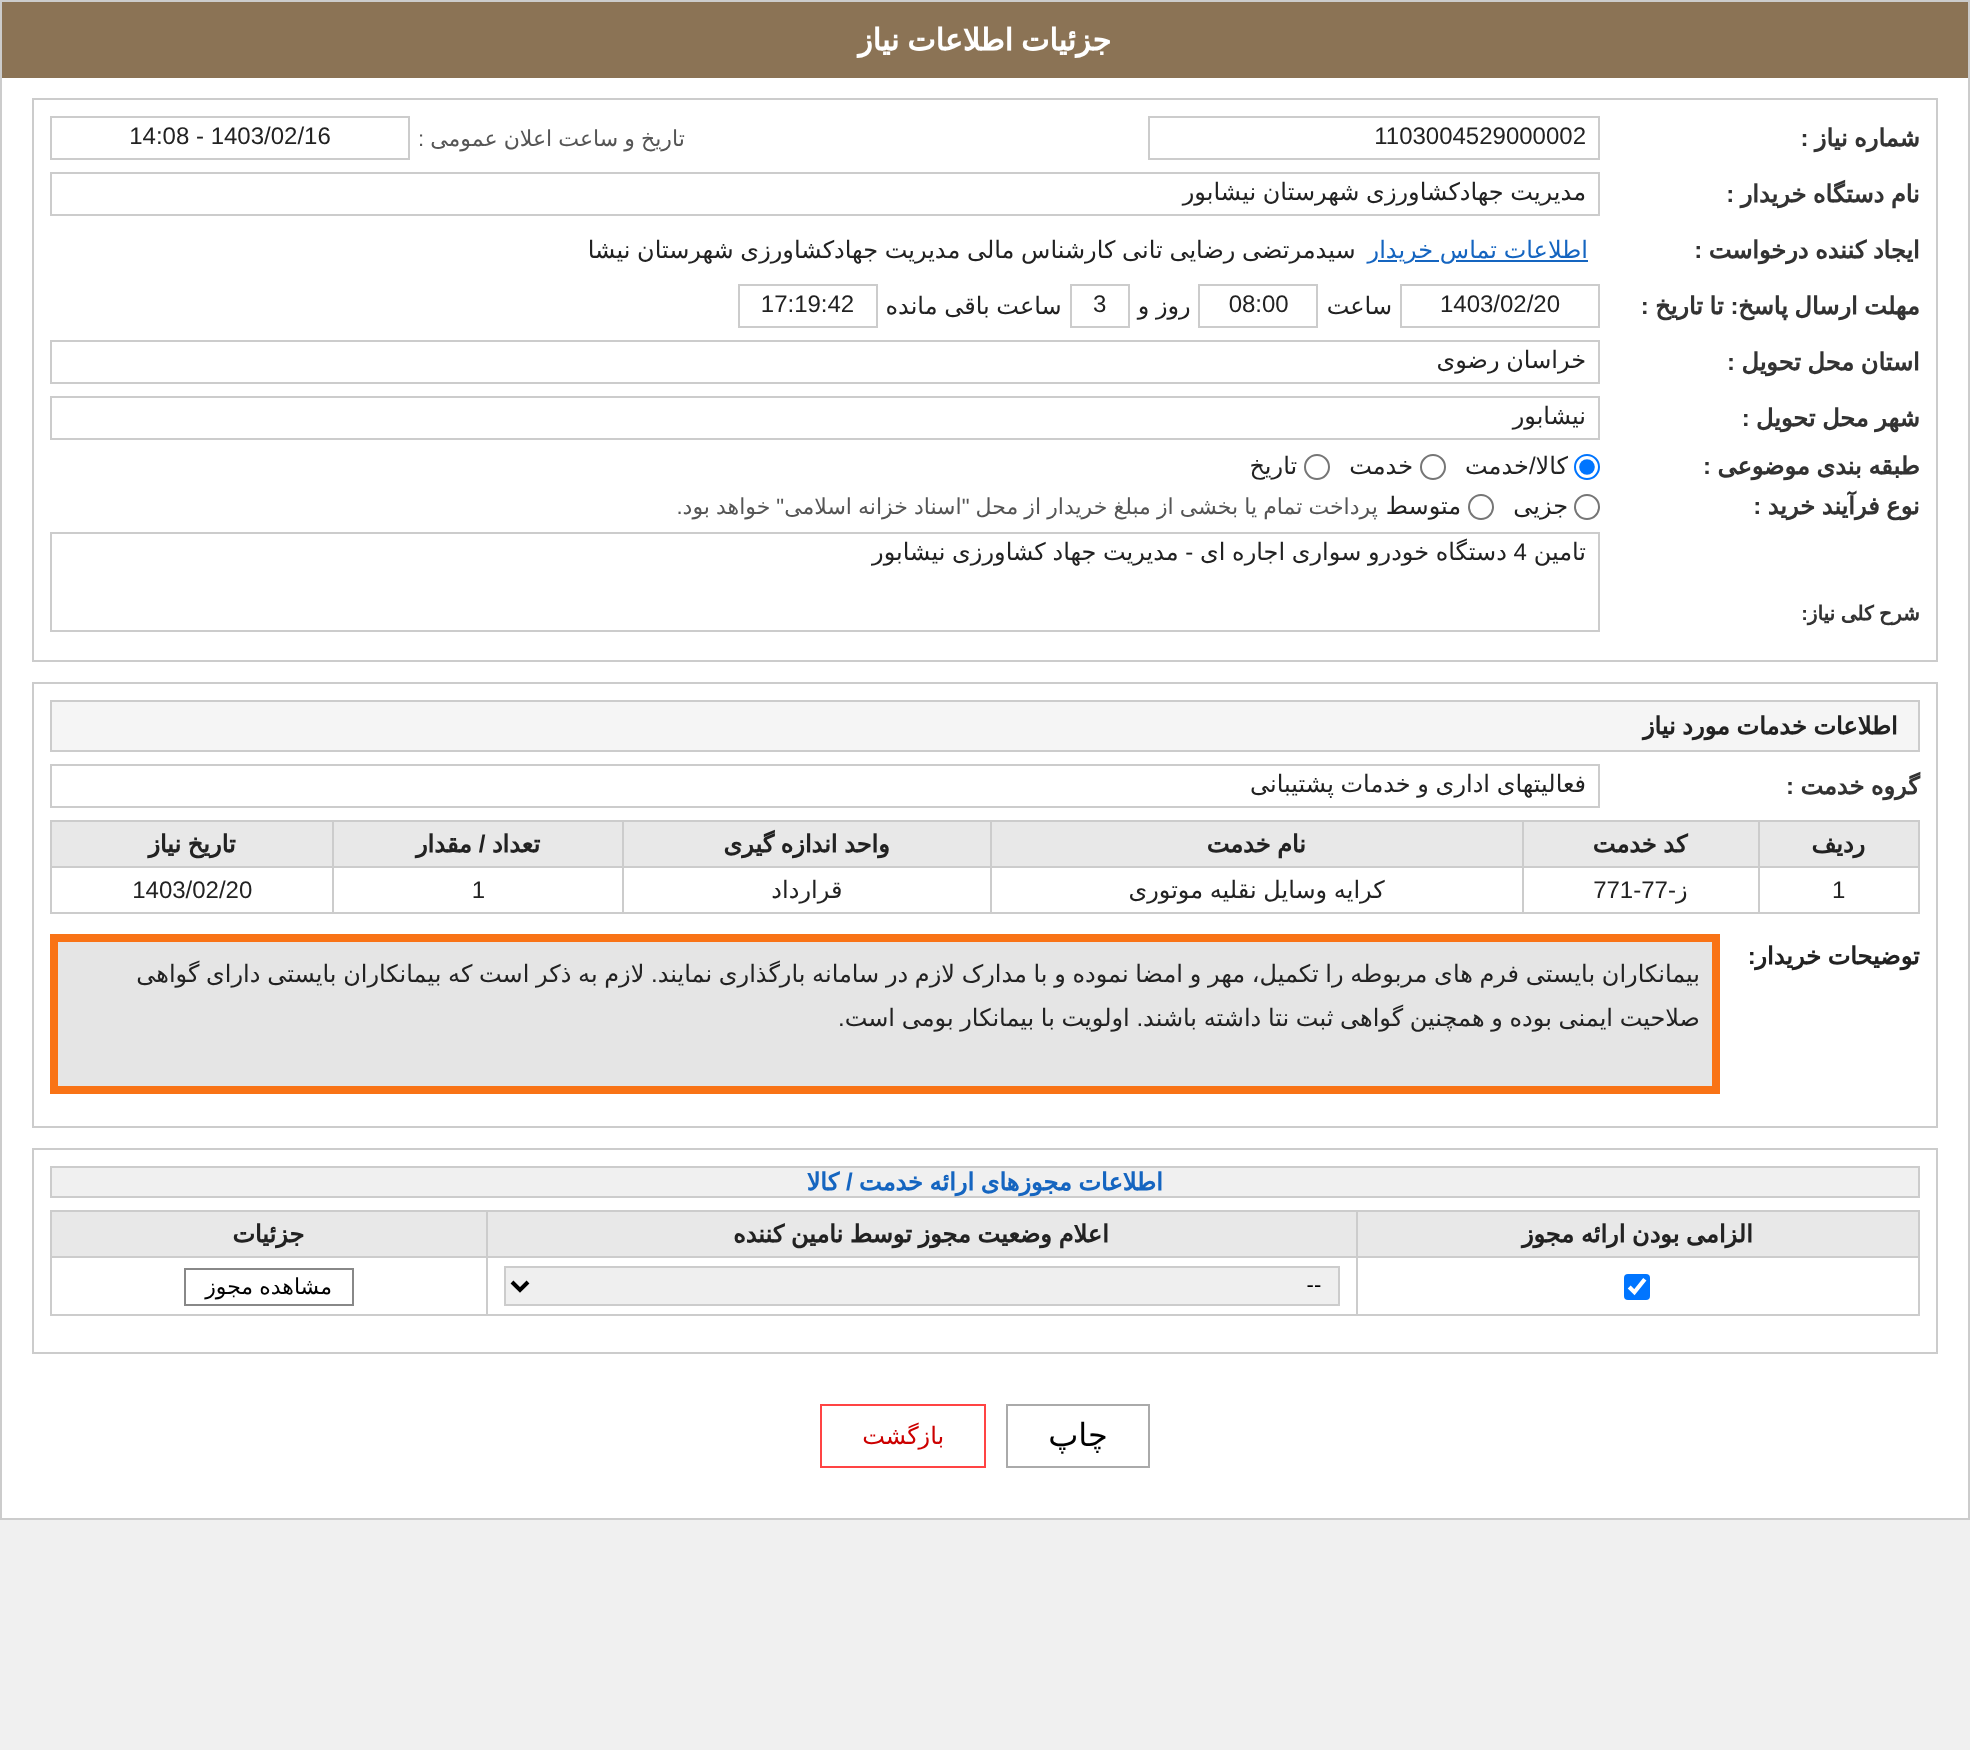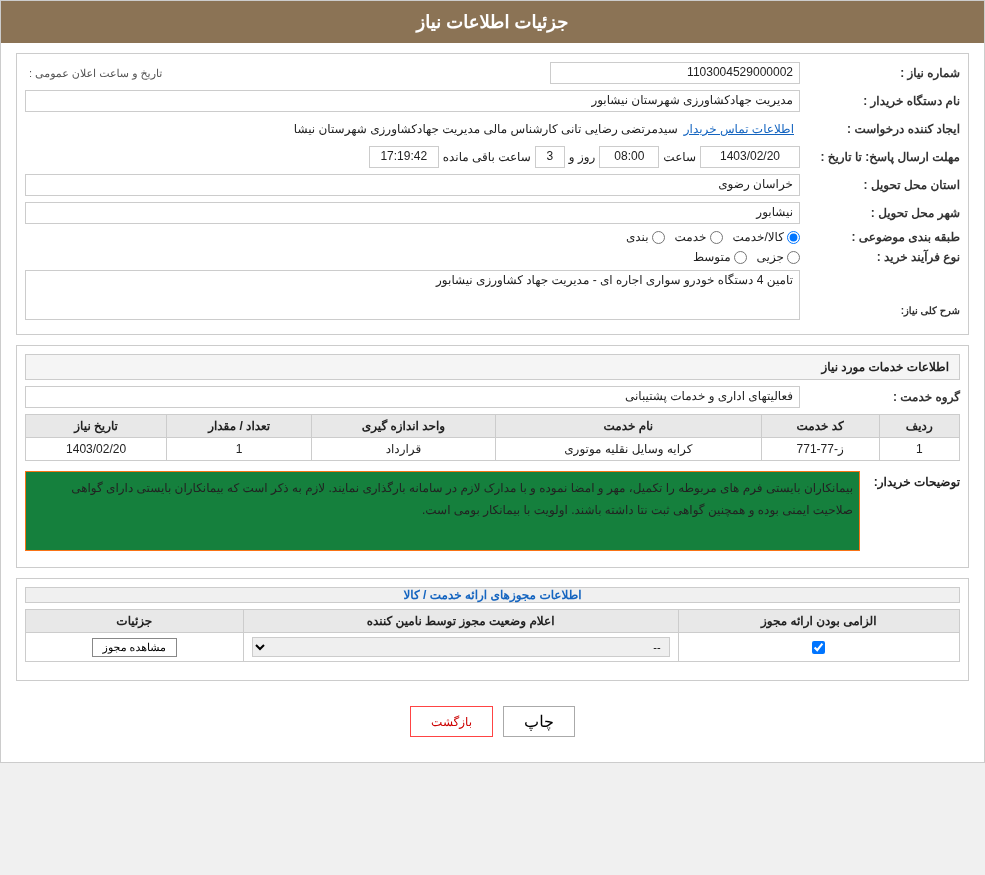--- a/index.html
+++ b/index.html
@@ -14,21 +14,21 @@
       max-width: 985px;
       margin: 0 auto;
       background: #fff;
       border: 1px solid #ccc;
     }
     .page-header {
       background: #8B7355;
       color: #fff;
       text-align: center;
       padding: 10px 0;
-      font-size: 18px;
+      font-size: 15px;
       font-weight: bold;
     }
     .main-content {
       padding: 10px 15px;
     }
     .info-section {
       border: 1px solid #ccc;
       margin-bottom: 10px;
       padding: 8px;
       background: #fff;
@@ -115,23 +115,23 @@
       text-align: center;
     }
     .services-table th {
       background: #e8e8e8;
       font-weight: bold;
     }
     .services-table tbody tr:nth-child(even) {
       background: #f9f9f9;
     }
     .notes-box {
-      border: 1px solid #f97316;
+      border: 4px solid #f97316;
       padding: 6px;
-      background: #15803d;
+      background: #e5e5e5;
       text-align: right;
       line-height: 1.8;
       min-height: 80px;
     }
     .notes-label {
       min-width: 100px;
       font-weight: bold;
       text-align: right;
       padding-left: 8px;
       flex-shrink: 0;
@@ -220,20 +220,21 @@
 
   <div class="main-content">
 
     <div class="info-section watermark-area">
 
       <div class="info-row">
         <div class="label-cell">شماره نیاز :</div>
         <div class="value-cell" style="max-width:250px;margin-left:16px;">1103004529000002</div>
         <div style="flex:1"></div>
         <span class="announce-label">تاریخ و ساعت اعلان عمومی :</span>
+        <div class="small-box date-announce">1403/02/16 - 14:08</div>
       </div>
 
       <div class="info-row">
         <div class="label-cell">نام دستگاه خریدار :</div>
         <div class="value-cell">مدیریت جهادکشاورزی شهرستان نیشابور</div>
       </div>
 
       <div class="info-row">
         <div class="label-cell">ایجاد کننده درخواست :</div>
         <div class="value-cell no-border" style="display:flex;align-items:center;gap:6px;border:none;">
@@ -272,39 +273,40 @@
             <div class="radio-item">
               <input type="radio" name="category" checked="" style="">
               <span>کالا/خدمت</span>
             </div>
             <div class="radio-item">
               <input type="radio" name="category" style="">
               <span>خدمت</span>
             </div>
             <div class="radio-item">
               <input type="radio" name="category" style="">
-              <span>بندی</span>
+              <span>تاریخ</span>
             </div>
           </div>
         </div>
       </div>
 
       <div class="info-row">
         <div class="label-cell">نوع فرآیند خرید :</div>
         <div class="inline-group">
           <div class="radio-group">
             <div class="radio-item">
               <input type="radio" name="process" style="">
               <span>جزیی</span>
             </div>
             <div class="radio-item">
               <input type="radio" name="process" style="">
               <span>متوسط</span>
             </div>
           </div>
+          <span style="font-size:11px;color:#555;">پرداخت تمام یا بخشی از مبلغ خریدار از محل "اسناد خزانه اسلامی" خواهد بود.</span>
         </div>
       </div>
 
       <div class="info-row" style="align-items:flex-start;">
         <div class="label-cell" style="padding-top:4px;font-size:10px;font-weight:bold;margin-top:31px;">شرح کلی نیاز:</div>
         <div class="value-cell" style="min-height:50px;">تامین 4 دستگاه خودرو سواری اجاره ای - مدیریت جهاد کشاورزی نیشابور</div>
       </div>
 
     </div>
 

